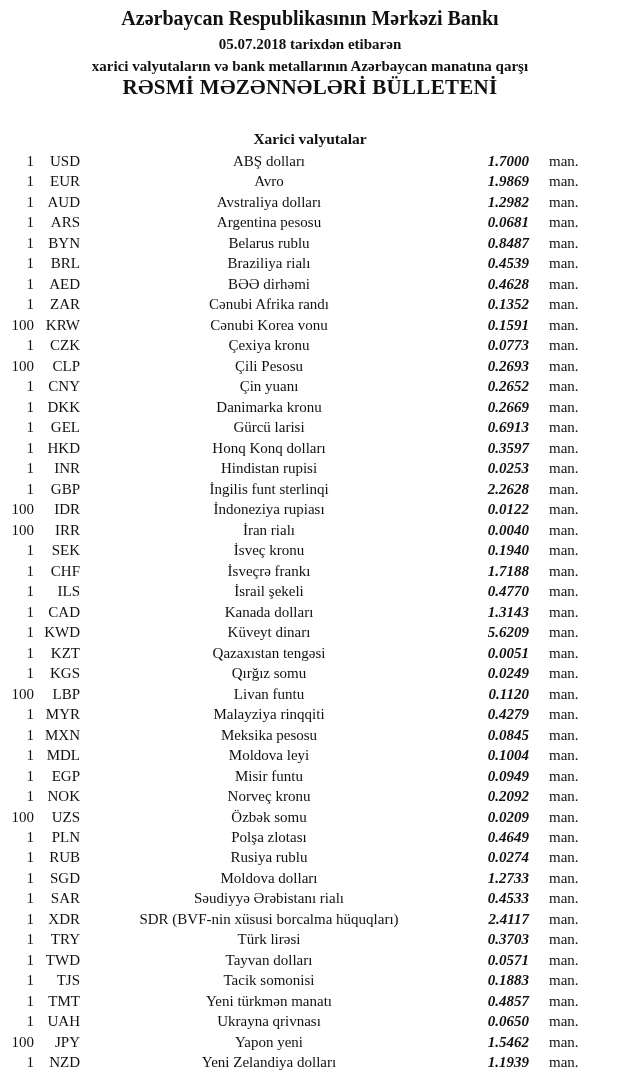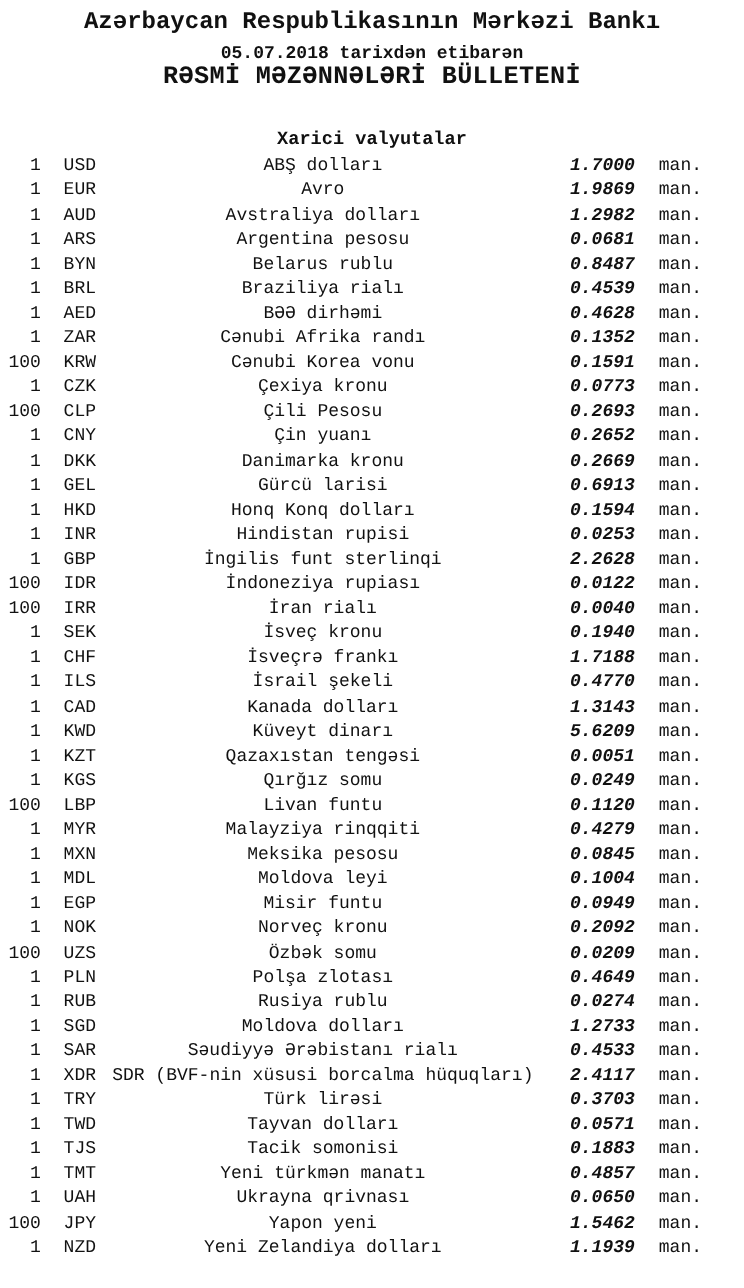--- a/index.html
+++ b/index.html
@@ -7,21 +7,21 @@
     padding: 0;
     background: #ffffff;
   }
   .page {
     position: relative;
     width: 620px;
     height: 1073px;
     margin: 0 auto;
     background: #ffffff;
     color: #111111;
-    font-family: Liberation Mono, monospace;
+    font-family: Liberation Serif, serif;
     overflow: hidden;
   }
   .doc-header {
     text-align: center;
   }
   .bank-title {
     padding-top: 7px;
     font-size: 20px;
     line-height: 23px;
     font-weight: bold;
@@ -95,20 +95,21 @@
     flex: 0 0 auto;
   }
 </style>
 </head>
 <body>
 
 <div class="page">
   <div class="doc-header">
     <div class="bank-title">Azərbaycan Respublikasının Mərkəzi Bankı</div>
     <div class="date-line">05.07.2018 tarixdən etibarən</div>
+    <div class="desc-line">xarici valyutaların və bank metallarının Azərbaycan manatına qarşı</div>
     <div class="bulletin-title">RƏSMİ MƏZƏNNƏLƏRİ BÜLLETENİ</div>
   </div>
 
   <div class="section-title">Xarici valyutalar</div>
 
   <div class="rows" id="rows">
       <div class="row">
     <span class="qty">1</span>
     <span class="code">USD</span>
     <span class="name">ABŞ dolları</span>
@@ -203,21 +204,21 @@
     <span class="qty">1</span>
     <span class="code">GEL</span>
     <span class="name">Gürcü larisi</span>
     <span class="rate">0.6913</span>
     <span class="unit">man.</span>
   </div>
       <div class="row">
     <span class="qty">1</span>
     <span class="code">HKD</span>
     <span class="name">Honq Konq dolları</span>
-    <span class="rate">0.1594</span>
+    <span class="rate">0.3597</span>
     <span class="unit">man.</span>
   </div>
       <div class="row">
     <span class="qty">1</span>
     <span class="code">INR</span>
     <span class="name">Hindistan rupisi</span>
     <span class="rate">0.0253</span>
     <span class="unit">man.</span>
   </div>
       <div class="row">

